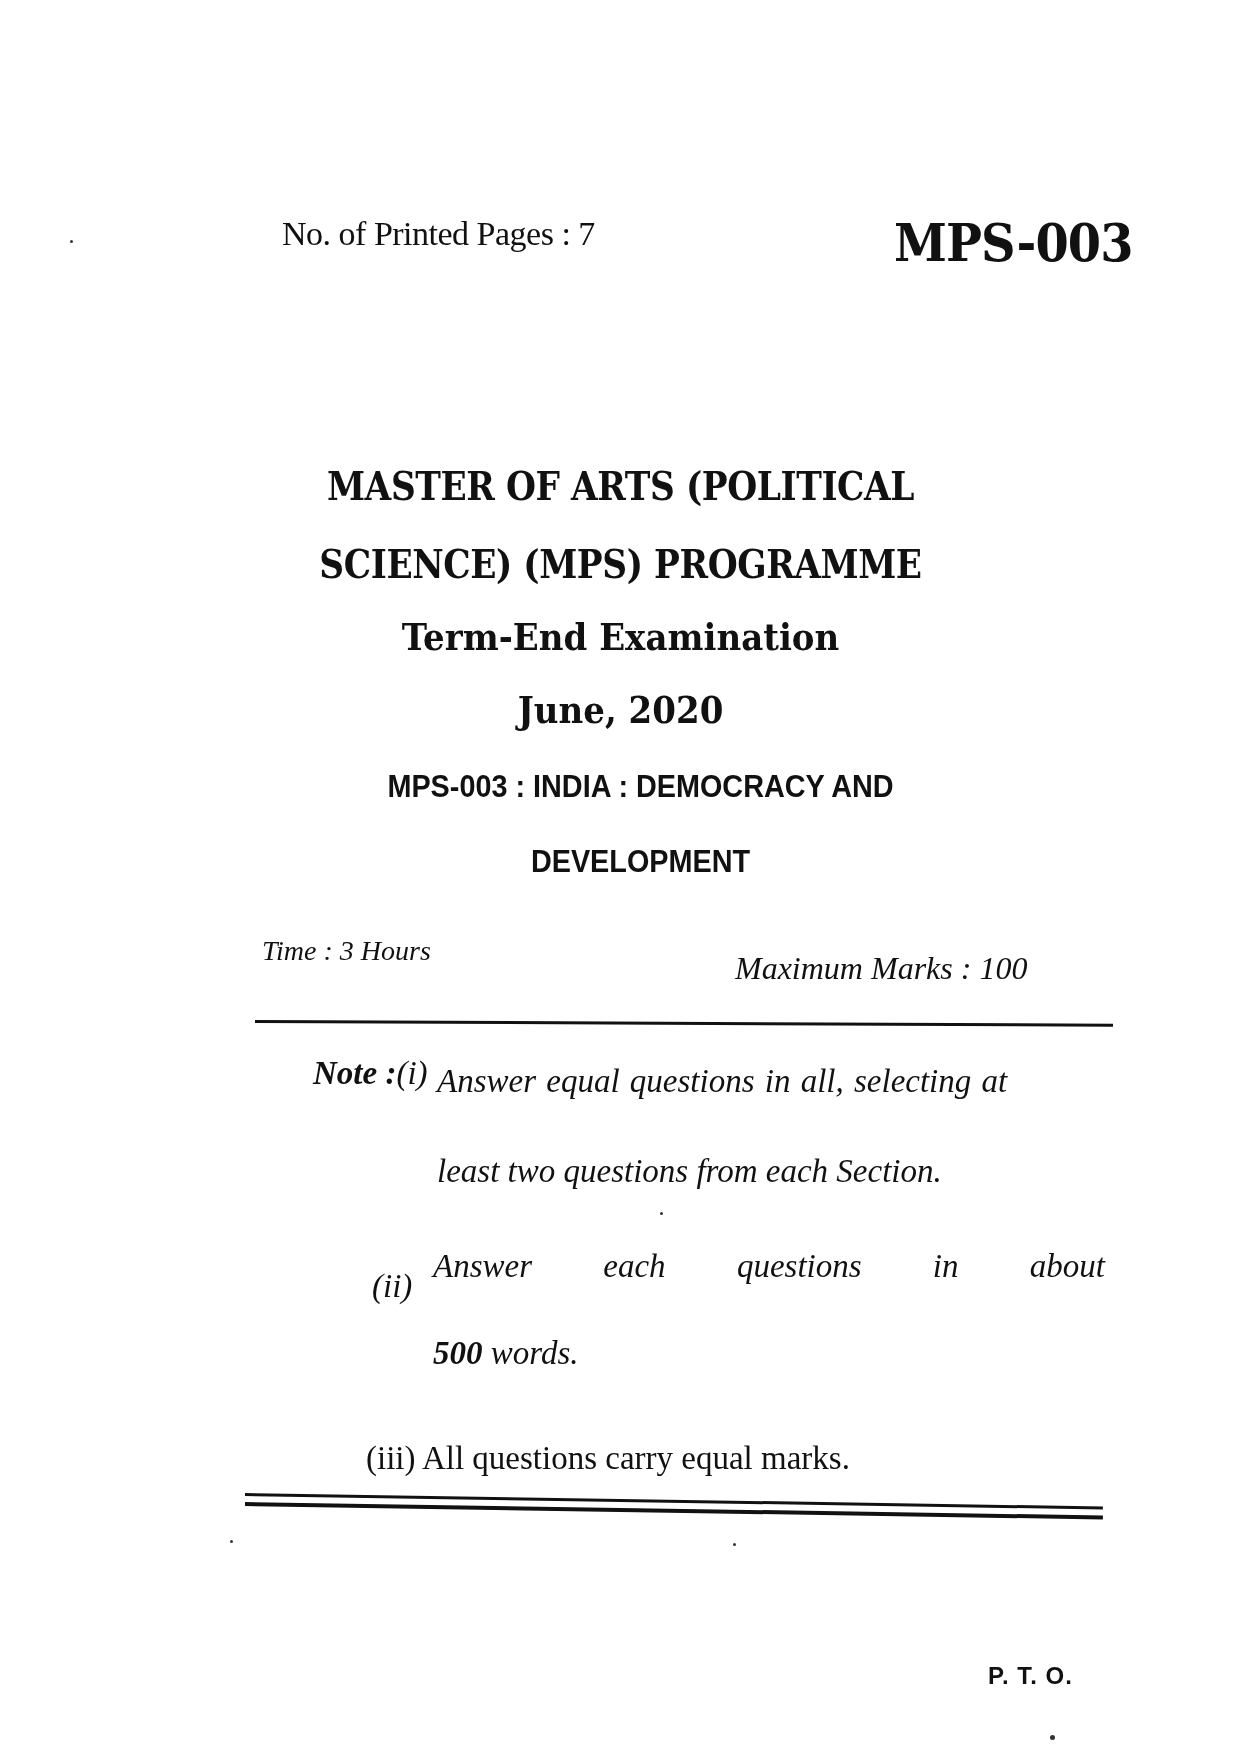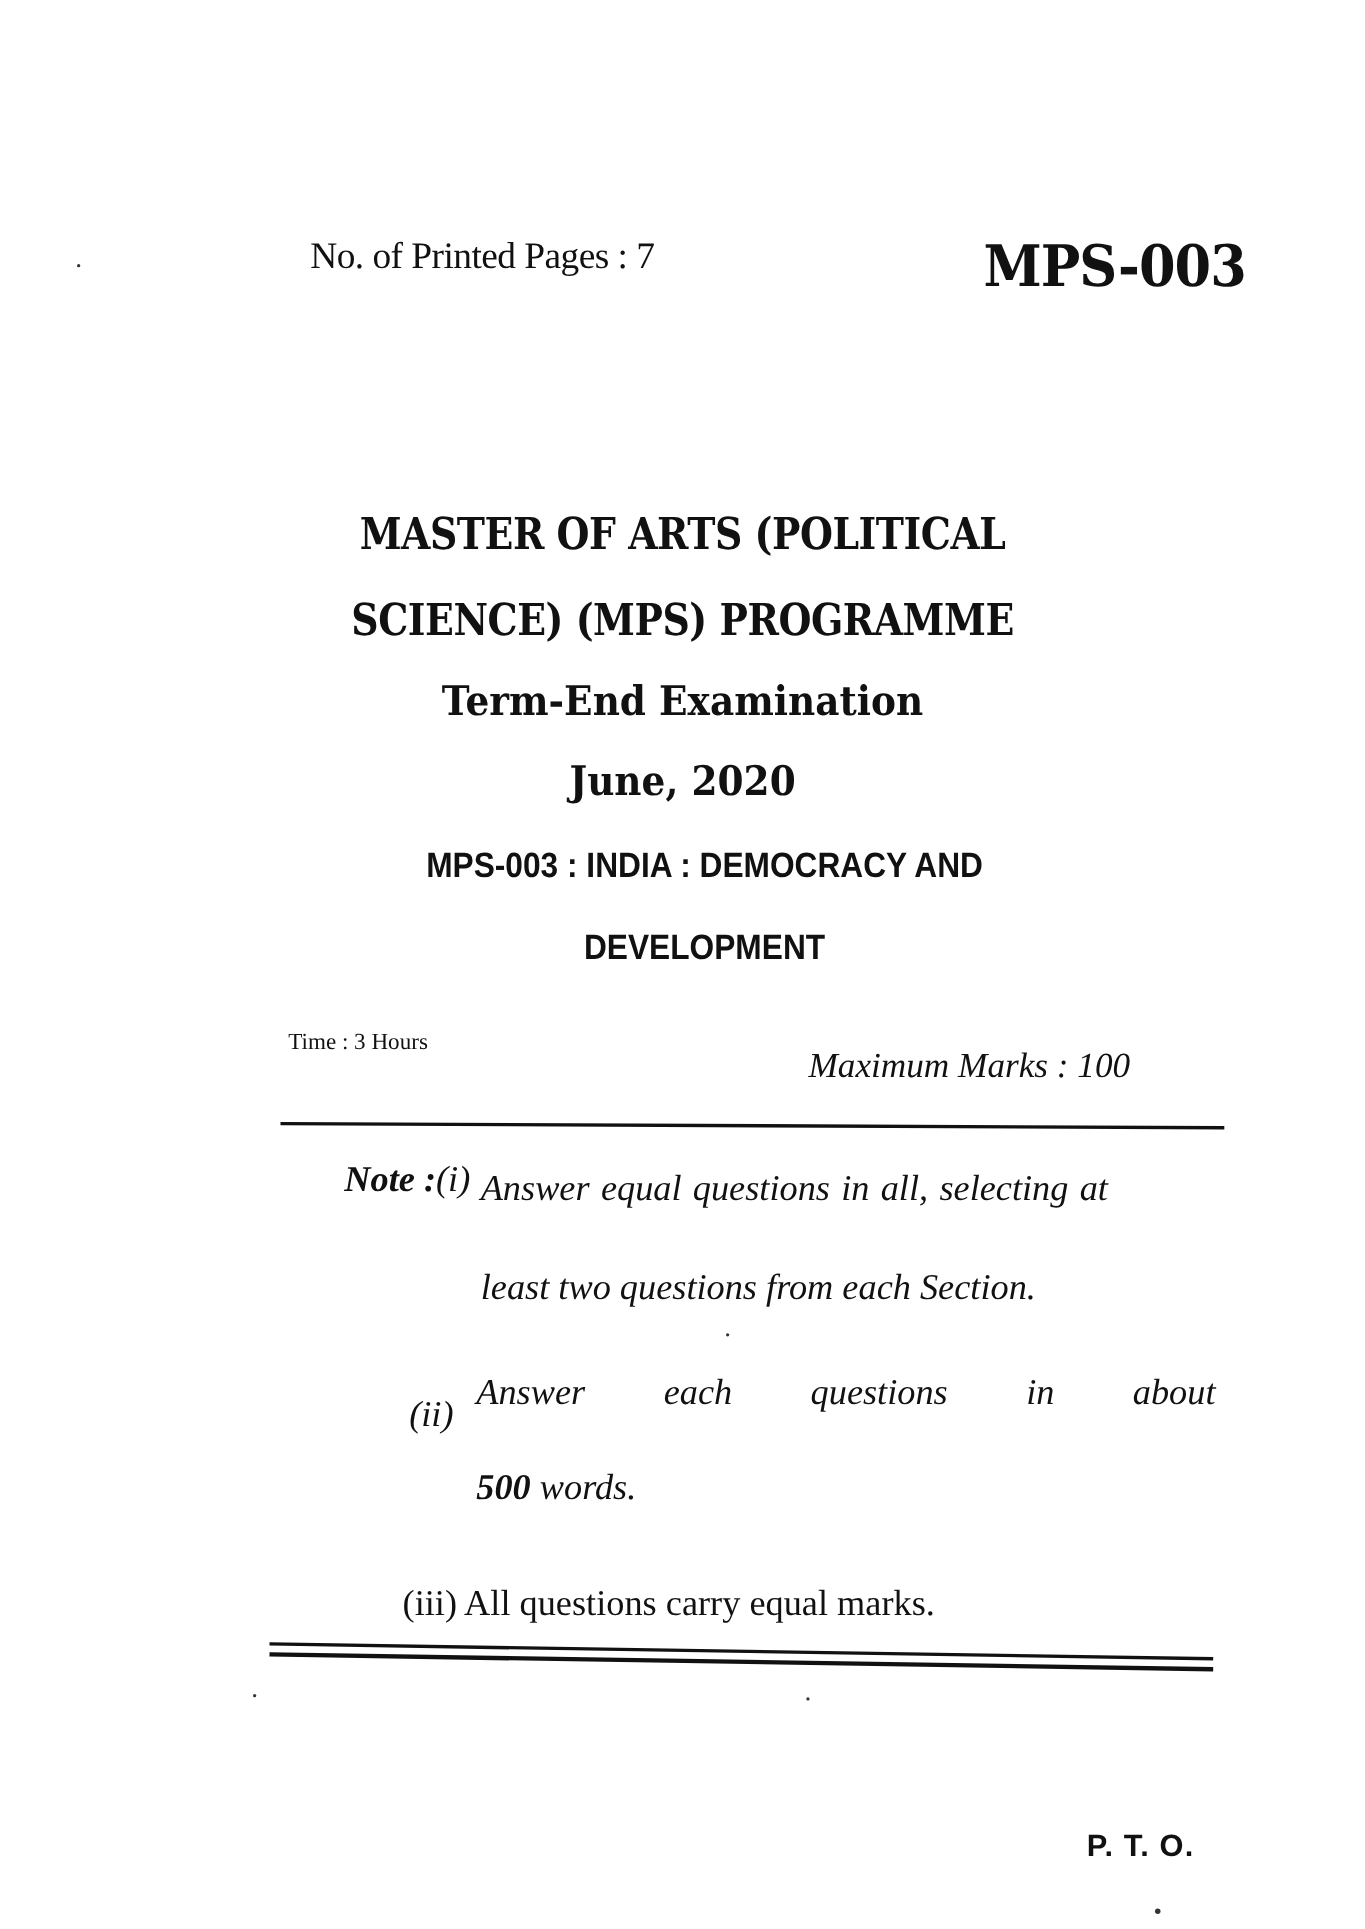--- a/index.html
+++ b/index.html
@@ -7,36 +7,36 @@
     .abs { position: absolute; }
     .pages { left: 282px; top: 215px; font-size: 34px; font-family: "Liberation Serif", serif; letter-spacing: -0.5px; }
     .code { left: 894px; top: 212px; font-size: 52px; font-weight: bold; font-family: "DejaVu Serif", serif; letter-spacing: -1px; transform: scaleX(0.92); transform-origin: left top; }
     .center { left: 0; width: 1241px; text-align: center; }
     .t1 { top: 462px; font-size: 40px; font-weight: bold; font-family: "DejaVu Serif", serif; letter-spacing: -0.5px; transform: scaleX(0.86); }
     .t2 { top: 540px; font-size: 40px; font-weight: bold; font-family: "DejaVu Serif", serif; letter-spacing: -0.5px; transform: scaleX(0.86); }
     .t3 { top: 615px; font-size: 37px; font-weight: bold; font-family: "DejaVu Serif", serif; transform: scaleX(0.92); }
     .t4 { top: 688px; font-size: 37px; font-weight: bold; font-family: "DejaVu Serif", serif; transform: scaleX(0.92); }
     .s1 { top: 768px; font-size: 32px; font-weight: bold; font-family: "Liberation Sans", sans-serif; transform: scaleX(0.9); left: 20px; }
     .s2 { top: 843px; font-size: 32px; font-weight: bold; font-family: "Liberation Sans", sans-serif; transform: scaleX(0.9); left: 20px; }
-    .time { left: 262px; top: 935px; font-size: 21px; font-family: "Liberation Serif", serif; }
+    .time { left: 262px; top: 935px; font-size: 28px; font-style: italic; font-family: "Liberation Serif", serif; }
     .marks { left: 735px; top: 950px; font-size: 32px; font-style: italic; font-family: "Liberation Serif", serif; }
     .rule1 { left: 255px; top: 1020px; width: 858px; height: 3px; background: #111; transform: rotate(0.25deg); transform-origin: left; }
     .note { left: 265px; top: 1055px; font-size: 33px; font-family: "Liberation Serif", serif; }
     .note .lbl { font-weight: bold; font-style: italic; margin-left: 48px; }
     .note .num { font-style: italic; }
     .n1 { left: 437px; top: 1063px; font-size: 33px; font-style: italic; font-family: "Liberation Serif", serif; word-spacing: 2px; }
     .n1b { left: 437px; top: 1153px; font-size: 33px; font-style: italic; font-family: "Liberation Serif", serif; }
     .n2num { left: 372px; top: 1248px; font-size: 33px; font-style: italic; font-family: "Liberation Serif", serif; margin-top: 20px; }
     .n2 { left: 433px; top: 1248px; width: 672px; font-size: 33px; font-style: italic; font-family: "Liberation Serif", serif; display: flex; justify-content: space-between; gap: 20px; }
     .n2b { left: 433px; top: 1335px; font-size: 33px; font-style: italic; font-family: "Liberation Serif", serif; }
     .n2b b { font-style: italic; }
     .n3 { left: 366px; top: 1440px; font-size: 33px; font-family: "Liberation Serif", serif; }
     .rule2 { left: 245px; top: 1493px; width: 858px; height: 3px; background: #111; transform: rotate(0.9deg); transform-origin: left; }
     .rule3 { left: 245px; top: 1502px; width: 858px; height: 4px; background: #111; transform: rotate(0.9deg); transform-origin: left; }
-    .pto { left: 988px; top: 1662px; font-size: 28px; font-weight: bold; font-family: "Liberation Sans", sans-serif; letter-spacing: 1px; }
+    .pto { left: 988px; top: 1662px; font-size: 24px; font-weight: bold; font-family: "Liberation Sans", sans-serif; letter-spacing: 1px; }
     .dot { width: 3px; height: 3px; background: #333; border-radius: 50%; }
   </style>
 </head>
 <body>
 
 <div class="abs pages">No. of Printed Pages : 7</div>
 <div class="abs code">MPS-003</div>
 
 <div class="abs center t1">MASTER OF ARTS (POLITICAL</div>
 <div class="abs center t2">SCIENCE) (MPS) PROGRAMME</div>

